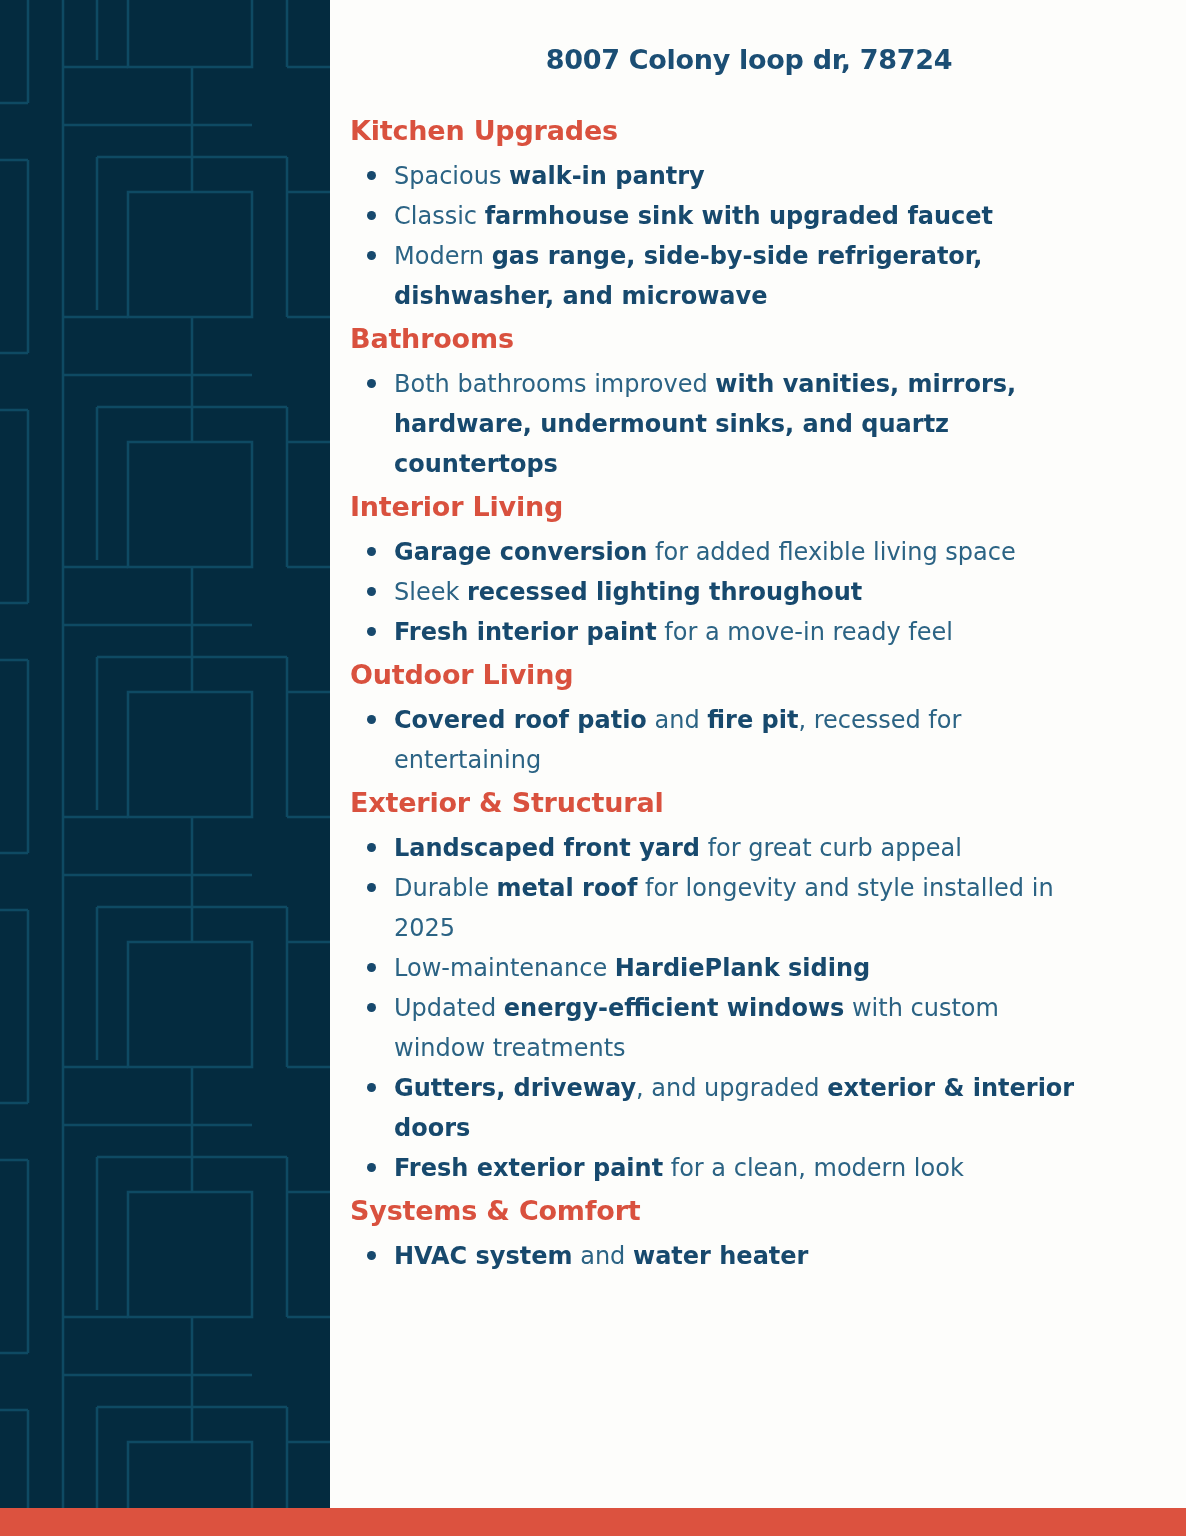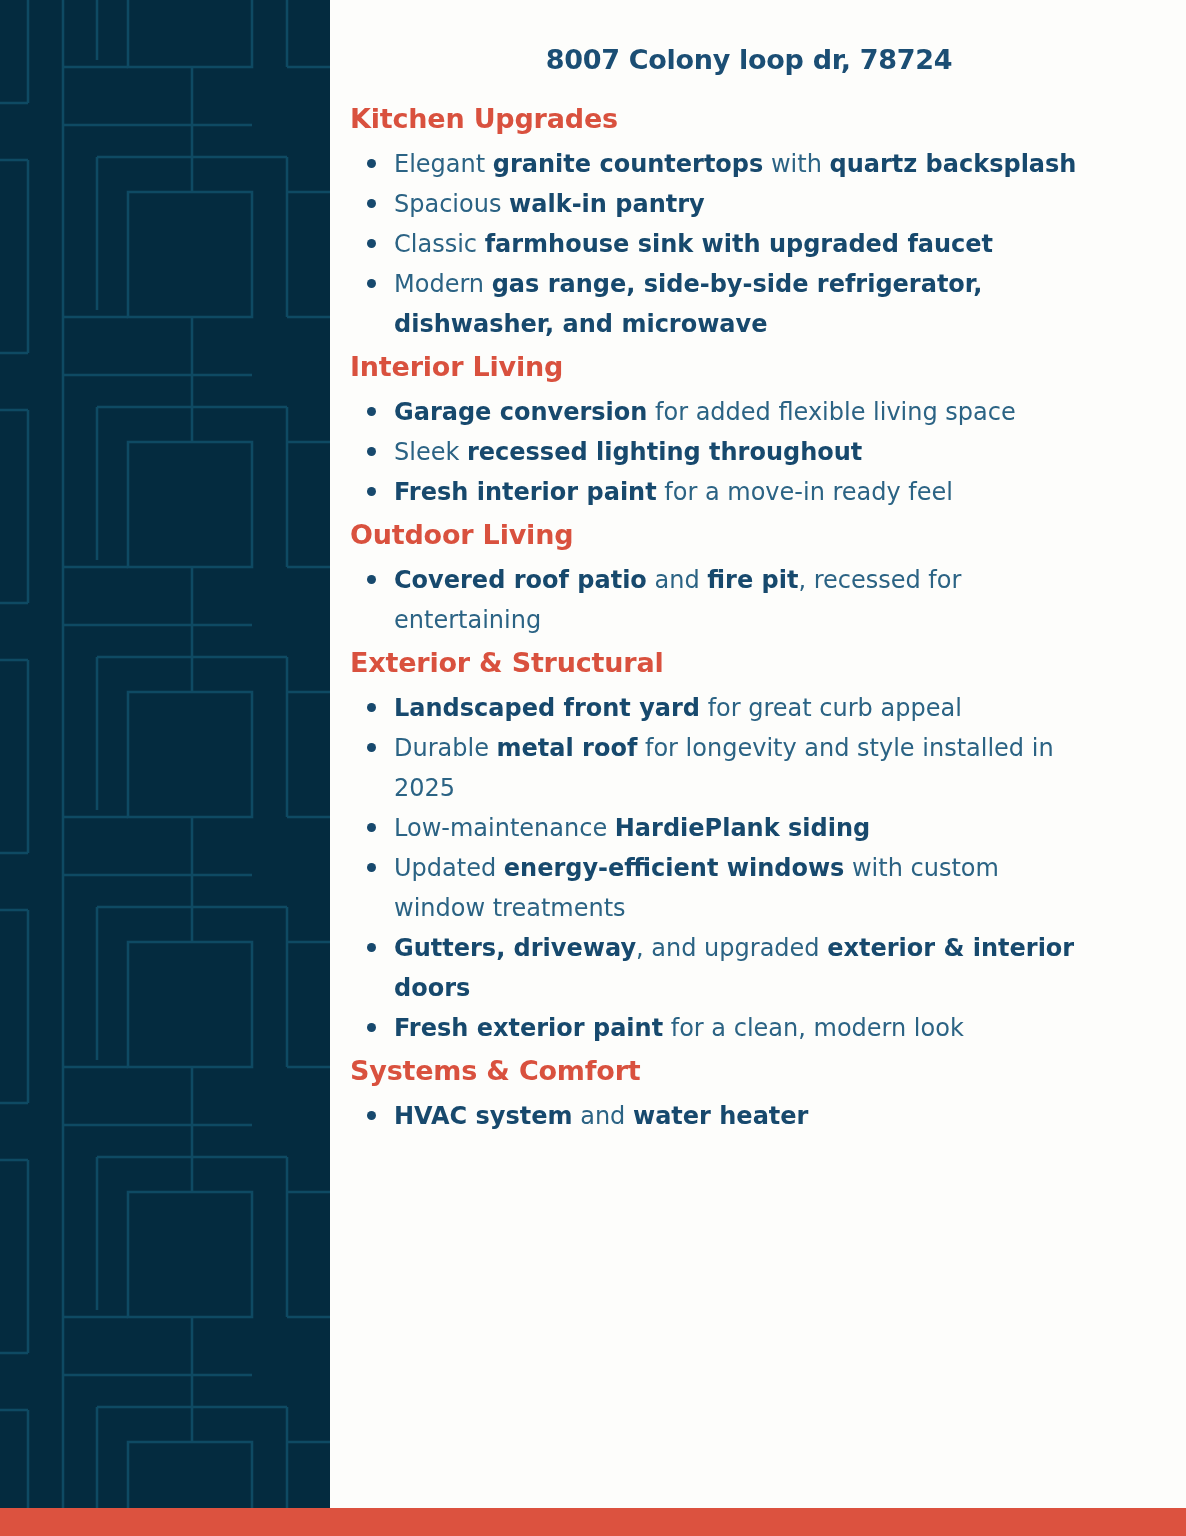--- a/index.html
+++ b/index.html
@@ -35,21 +35,21 @@
     letter-spacing:-0.5px;
     color:#D9513E;
   }
   .page-subtitle {
     text-align:center;
     font-size:27px;
     font-weight:bold;
     letter-spacing:-0.3px;
     color:#1B4E74;
   }
-  .sections { margin-top:24px; }
+  .sections { margin-top:36px; }
   .section-heading {
     font-size:27px;
     line-height:40px;
     font-weight:bold;
     letter-spacing:-0.2px;
     color:#D9513E;
     margin:3px 0 5px 0;
   }
   ul.section-list { list-style:none; }
   ul.section-list li {
@@ -100,24 +100,29 @@
     <rect width="330" height="1508" fill="url(#deco)"></rect>
   </svg>
 </aside>
 
 <main class="content">
   <div class="page-subtitle">8007 Colony loop dr, 78724</div>
   <div class="sections">
       <section>
         <h2 class="section-heading">Kitchen Upgrades</h2>
         <ul class="section-list">
-          <li><span class="seg">Elegant </span><span class="seg bold">granite countertops</span><span class="seg"> with </span><span class="seg bold">quartz backsplash</span></li>
           <li><span class="seg">Spacious </span><span class="seg bold">walk-in pantry</span></li>
           <li><span class="seg">Classic </span><span class="seg bold">farmhouse sink with upgraded faucet</span></li>
           <li><span class="seg">Modern </span><span class="seg bold">gas range, side-by-side refrigerator,</span><br><span class="seg bold">dishwasher, and microwave</span></li>
+        </ul>
+      </section>
+      <section>
+        <h2 class="section-heading">Bathrooms</h2>
+        <ul class="section-list">
+          <li><span class="seg">Both bathrooms improved </span><span class="seg bold">with vanities, mirrors,</span><br><span class="seg bold">hardware, undermount sinks, and quartz</span><br><span class="seg bold">countertops</span></li>
         </ul>
       </section>
       <section>
         <h2 class="section-heading">Interior Living</h2>
         <ul class="section-list">
           <li><span class="seg bold">Garage conversion</span><span class="seg"> for added flexible living space</span></li>
           <li><span class="seg">Sleek </span><span class="seg bold">recessed lighting throughout</span></li>
           <li><span class="seg bold">Fresh interior paint</span><span class="seg"> for a move-in ready feel</span></li>
         </ul>
       </section>

